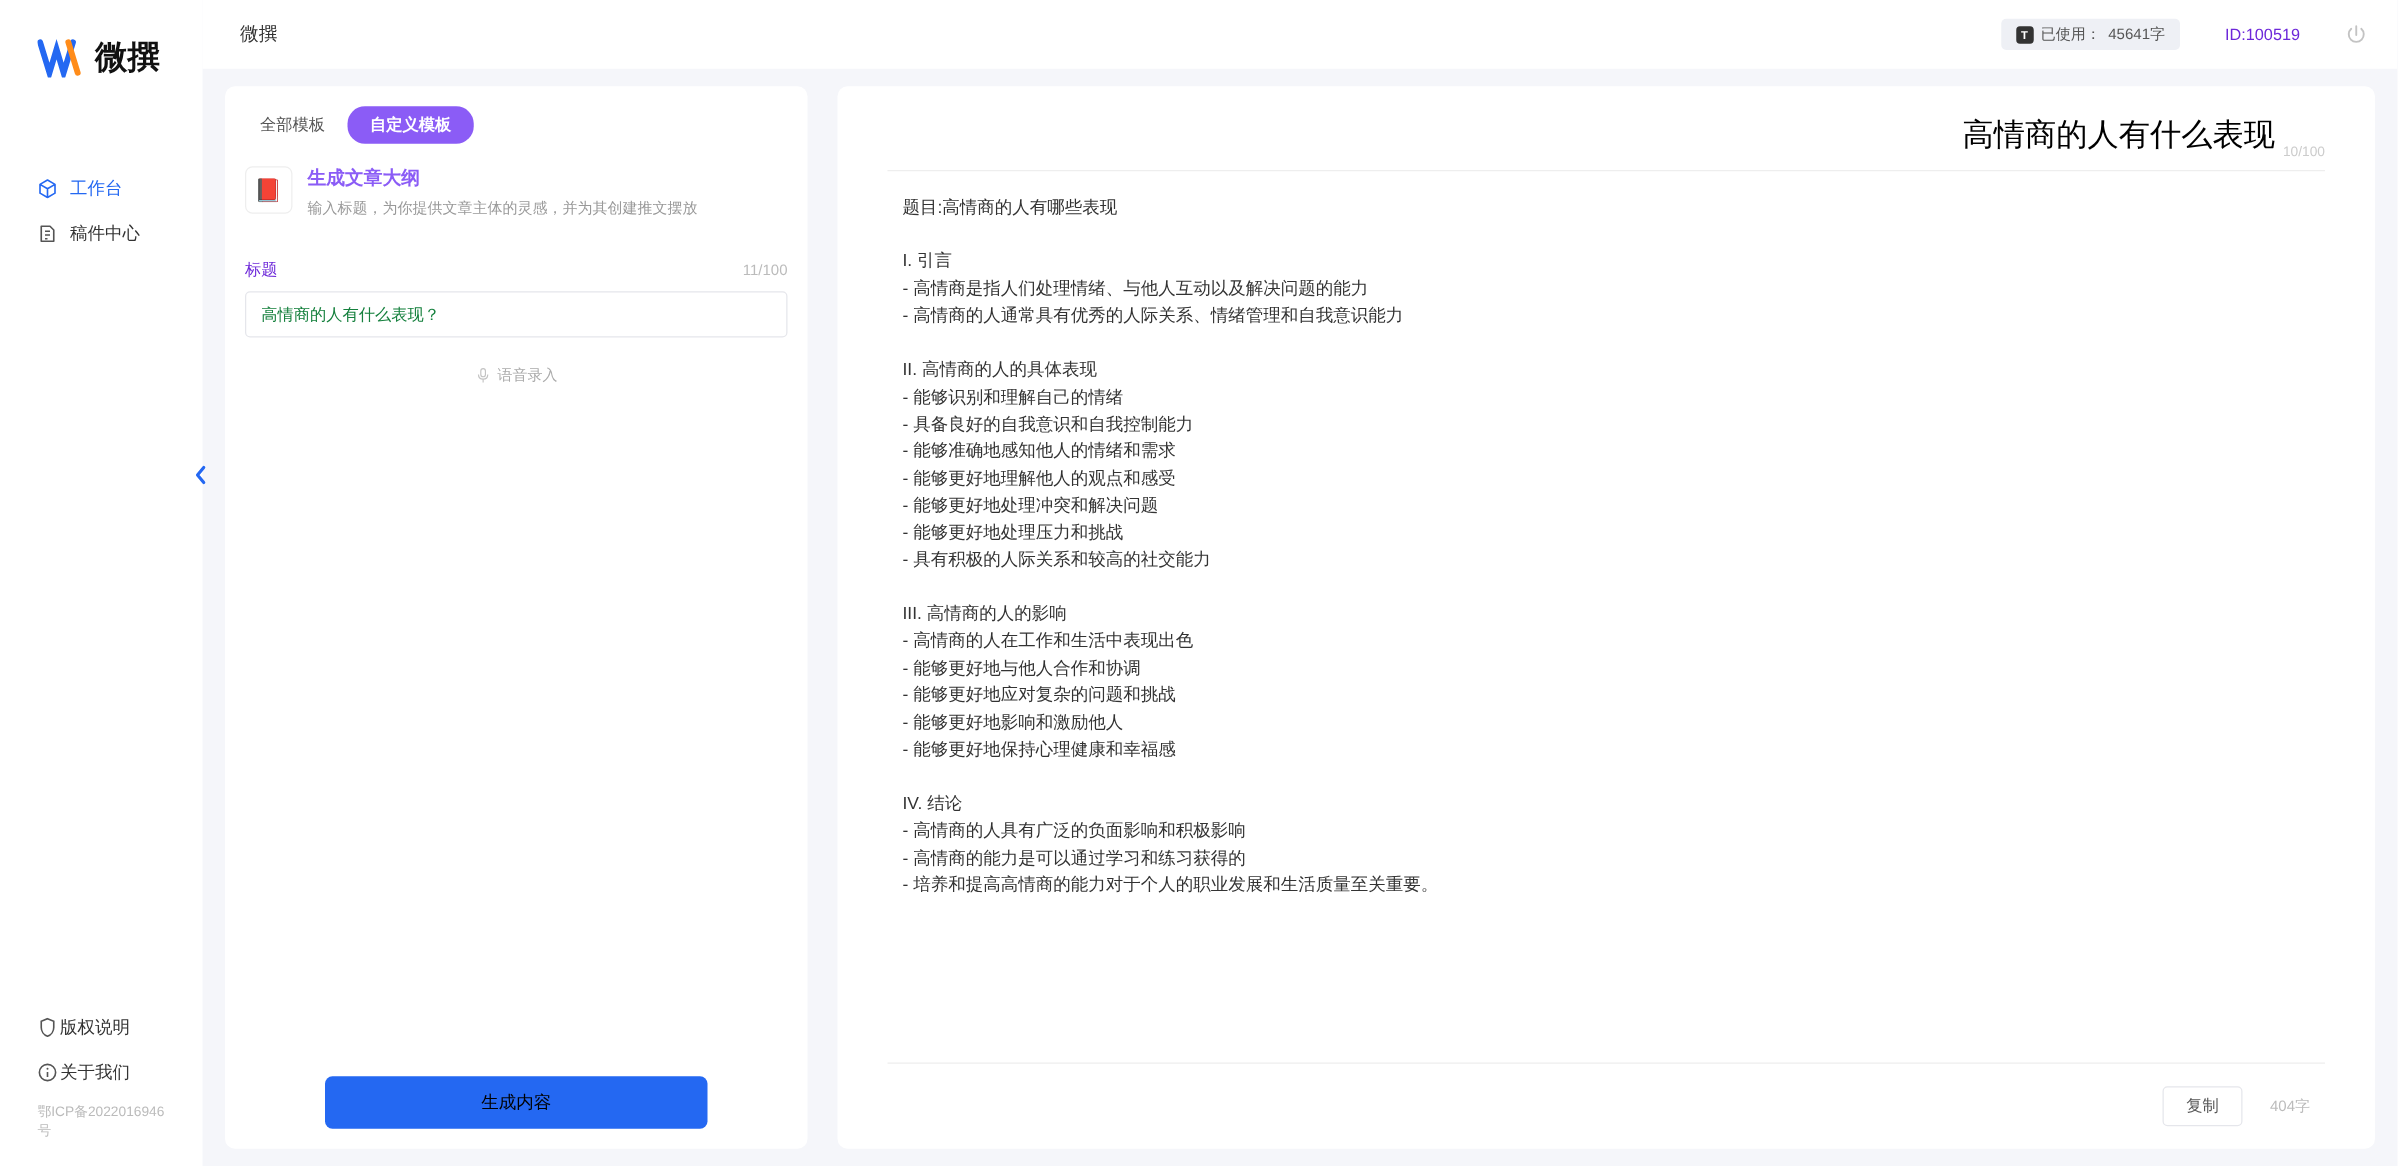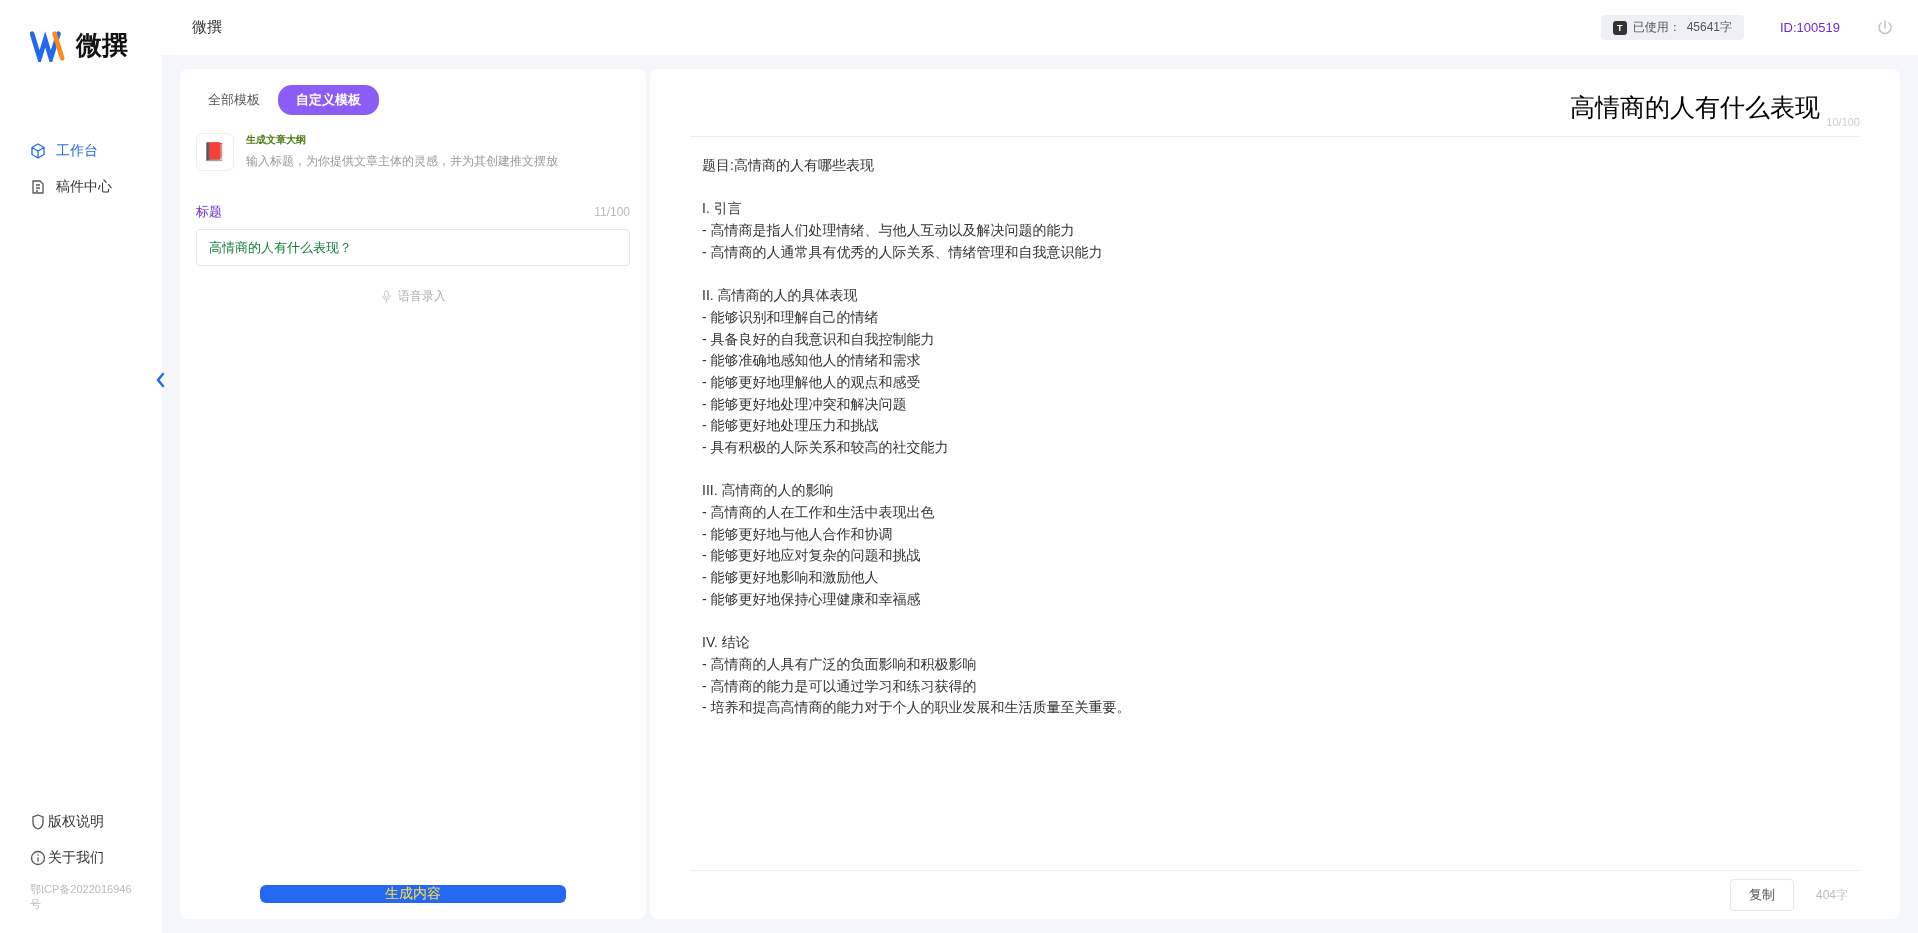--- a/index.html
+++ b/index.html
@@ -144,21 +144,21 @@
       opacity: 0.35;
     }
     .main {
       position: absolute;
       left: 162px;
       top: 55px;
       right: 0;
       bottom: 0;
       padding: 14px 18px 14px 18px;
       display: flex;
-      gap: 4px;
+      gap: 24px;
     }
     .panel {
       background: #fff;
       border-radius: 8px;
       display: flex;
       flex-direction: column;
       overflow: hidden;
     }
     .left-panel {
       width: 466px;
@@ -195,23 +195,23 @@
       border: 1px solid #eee;
       display: flex;
       align-items: center;
       justify-content: center;
       font-size: 18px;
     }
     .template-info {
       flex: 1;
     }
     .template-title {
-      font-size: 10px;
+      font-size: 15px;
       font-weight: 600;
-      color: #4d7c0f;
+      color: #8b5cf6;
       margin-bottom: 6px;
     }
     .template-desc {
       font-size: 12px;
       color: #999;
     }
     .form-section {
       padding: 14px 16px;
     }
     .form-row {
@@ -248,24 +248,24 @@
       cursor: pointer;
     }
     .mic-icon {
       width: 13px;
       height: 13px;
       opacity: 0.5;
     }
     .generate-btn {
       margin: auto 80px 16px 80px;
       background: #2468f2;
-      color: #fde047;
+      color: #000000;
       border: none;
       border-radius: 6px;
-      padding: 0;
+      padding: 12px;
       font-size: 14px;
       cursor: pointer;
     }
     .output-title-wrap {
       position: relative;
       padding: 0 40px 12px 40px;
       border-bottom: 1px solid #eee;
       margin: 22px 40px 0 40px;
     }
     .output-title {
@@ -286,21 +286,21 @@
       padding: 18px 52px;
       overflow-y: auto;
       font-size: 14px;
       color: #333;
       line-height: 1.55;
       white-space: pre-wrap;
     }
     .output-footer {
       border-top: 1px solid #eee;
       margin: 0 40px;
-      padding: 8px 12px;
+      padding: 18px 12px;
       display: flex;
       align-items: center;
       justify-content: flex-end;
       gap: 22px;
     }
     .copy-btn {
       border: 1px solid #e5e6eb;
       background: #fff;
       border-radius: 4px;
       padding: 6px 18px;

